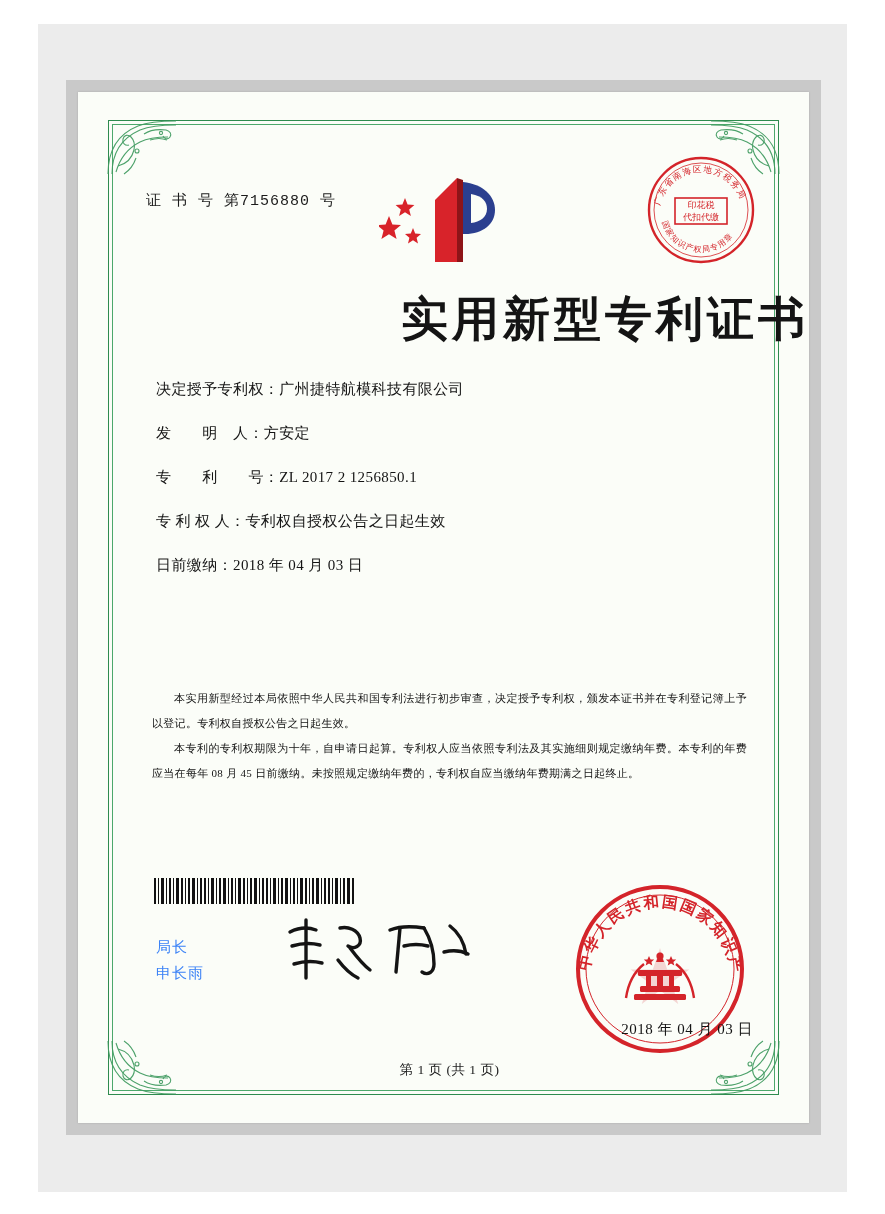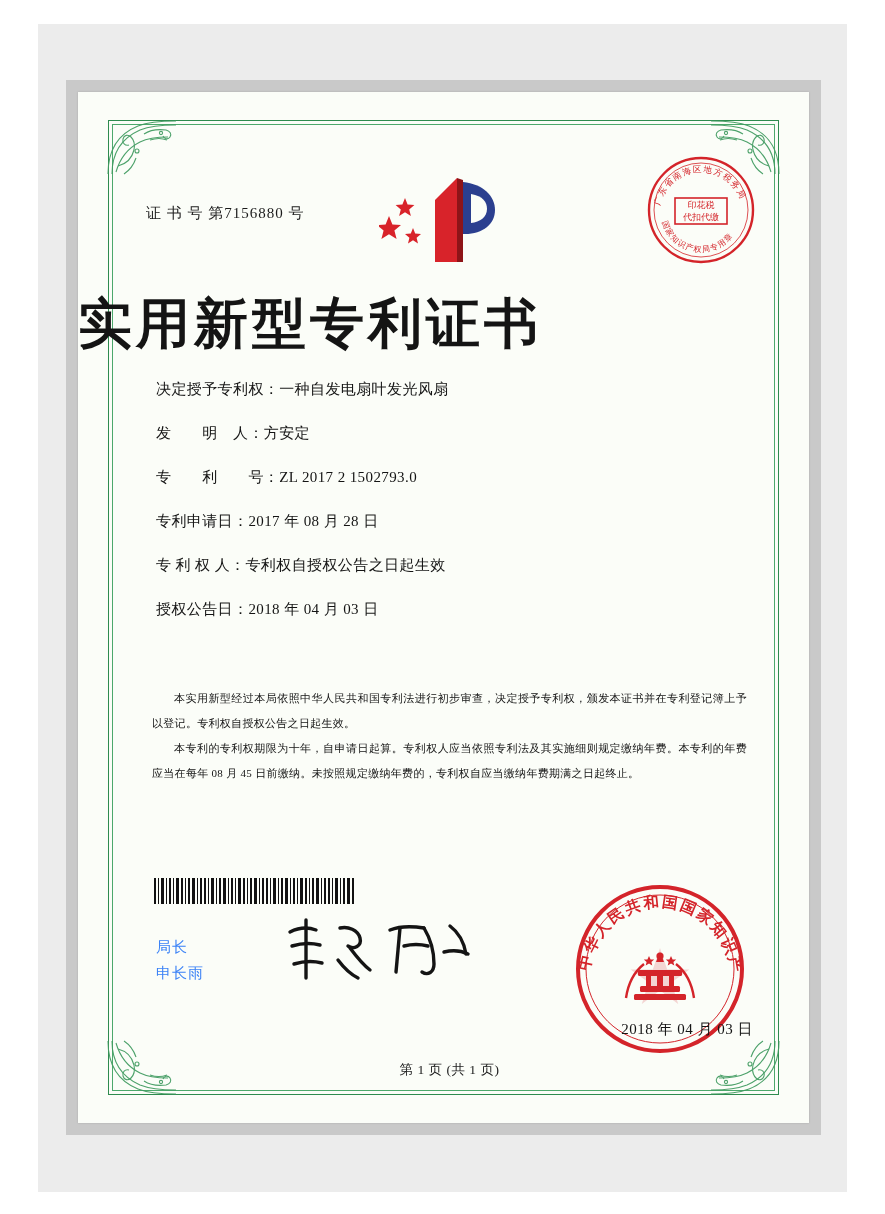--- a/index.html
+++ b/index.html
@@ -65,25 +65,25 @@
   }
   .corner svg { display:block; width:100%; height:100%; }
   .corner.tl { left: 26px; top: 24px; }
   .corner.tr { right: 26px; top: 24px; transform: scaleX(-1); }
   .corner.bl { left: 26px; bottom: 24px; transform: scaleY(-1); }
   .corner.br { right: 26px; bottom: 24px; transform: scale(-1,-1); }
 
   
   .cert-no {
     position: absolute;
-    left: 68px; top: 112px;
+    left: 68px; top: 99px;
     font-size: 15px;
     letter-spacing: 1px;
     color: #1b1b1b;
-    font-family: Liberation Serif, serif;
+    font-family: Liberation Mono, monospace;
   }
 
   .logo {
     position: absolute;
     left: 50%;
     transform: translateX(-50%);
     top: 78px;
     width: 130px; height: 100px;
   }
   .logo svg { display: block; }
@@ -94,22 +94,22 @@
     right: 52px; top: 62px;
     width: 112px; height: 112px;
   }
   .stamp-top svg { display:block; }
 
   
   .title {
     position: absolute;
     top: 196px;
     left: 0; right: 0;
-    text-align: left;
-    font-size: 54px;
+    text-align: right;
+    font-size: 47px;
     font-weight: bold;
     letter-spacing: 4px;
     color: #141414;
     font-family: "DejaVu Serif", "Liberation Serif", serif;
   }
 
   
   .fields {
     position: absolute;
     left: 78px; top: 288px;
@@ -288,36 +288,33 @@
         <text font-size="8" fill="#d4242a" font-family="'Liberation Serif',serif" letter-spacing="1">
           <textPath href="#arcBot" startOffset="8%">国家知识产权局专用章</textPath>
         </text>
       </svg>
     </div>
 
     <div class="title">实用新型专利证书</div>
 
     <div class="fields">
       <div class="field">
-        <span class="lbl">决定授予专利权：</span><span class="val">一种自发电扇叶发光风扇</span>
+        <span class="lbl">决定授予专利权：</span><span class="val">广州捷特航模科技有限公司</span>
       </div>
       <div class="field">
         <span class="lbl">发　　明　人：</span><span class="val">方安定</span>
       </div>
       <div class="field">
-        <span class="lbl">专　　利　　号：</span><span class="val">ZL 2017 2 1502793.0</span>
-      </div>
-      <div class="field">
-        <span class="lbl">专利申请日：</span><span class="val">2017 年 08 月 28 日</span>
+        <span class="lbl">专　　利　　号：</span><span class="val">ZL 2017 2 1256850.1</span>
       </div>
       <div class="field">
         <span class="lbl">专 利 权 人：</span><span class="val">专利权自授权公告之日起生效</span>
       </div>
       <div class="field">
-        <span class="lbl">授权公告日：</span><span class="val">2018 年 04 月 03 日</span>
+        <span class="lbl">日前缴纳：</span><span class="val">2018 年 04 月 03 日</span>
       </div>
     </div>
 
     <div class="body-text">
       <p>本实用新型经过本局依照中华人民共和国专利法进行初步审查，决定授予专利权，颁发本证书并在专利登记簿上予以登记。专利权自授权公告之日起生效。</p>
       <p>本专利的专利权期限为十年，自申请日起算。专利权人应当依照专利法及其实施细则规定缴纳年费。本专利的年费应当在每年 08 月 45 日前缴纳。未按照规定缴纳年费的，专利权自应当缴纳年费期满之日起终止。</p>
     </div>
 
     <div class="barcode">
       <svg viewBox="0 0 200 26" preserveAspectRatio="none">

